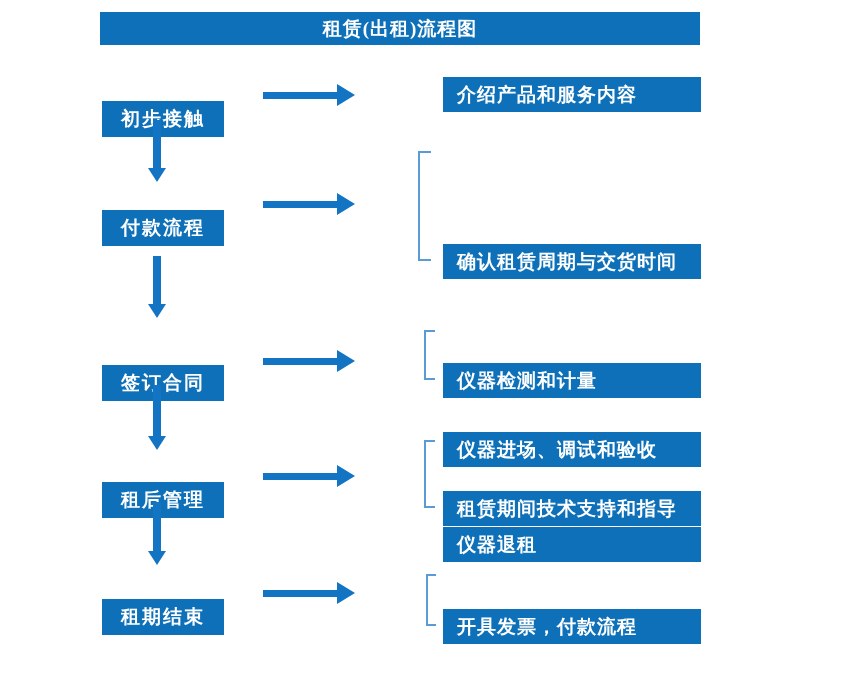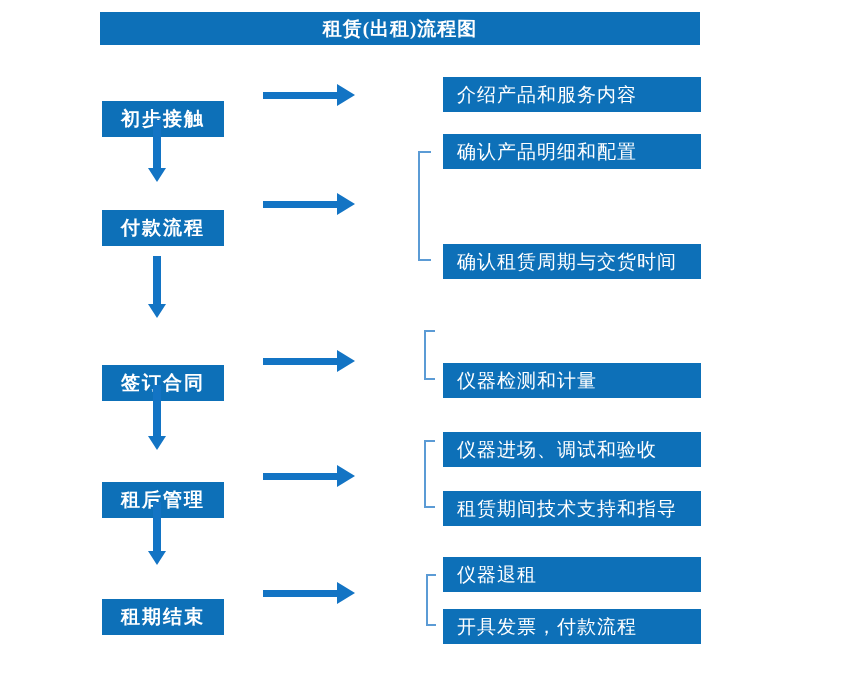--- a/index.html
+++ b/index.html
@@ -21,21 +21,21 @@
   }
   .step{
     position:absolute;left:102px;width:122px;height:36px;
     background:var(--box,#0d70b8);color:var(--text,#ffffff);
     font-size:19px;font-weight:bold;letter-spacing:2px;
     display:flex;align-items:center;justify-content:center;margin-top:24px;
   }
   .detail{
     position:absolute;left:443px;width:258px;height:35px;
     background:var(--box,#0d70b8);color:var(--text,#ffffff);
-    font-size:19px;font-weight:normal;letter-spacing:1px;
+    font-size:19px;font-weight:bold;letter-spacing:1px;
     display:flex;align-items:center;
     padding-left:14px;box-sizing:border-box;
     white-space:nowrap;
   }
   .varrow{position:absolute;left:148px;width:18px;}
   .varrow::before{
     content:'';position:absolute;left:5px;top:0;bottom:13px;width:8px;
     background:var(--arrow,#1374c4);
   }
   .varrow::after{
@@ -86,21 +86,20 @@
   <div class="harrow" style="top:350px"></div>
   <div class="harrow" style="top:465px"></div>
   <div class="harrow" style="top:582px"></div>
 
   <div class="bracket" style="left:418px;top:151px;width:13px;height:110px"></div>
   <div class="bracket" style="left:424px;top:330px;width:11px;height:50px"></div>
   <div class="bracket" style="left:424px;top:440px;width:11px;height:68px"></div>
   <div class="bracket" style="left:426px;top:574px;width:10px;height:52px"></div>
 
   <div class="detail" style="top:77px">介绍产品和服务内容</div>
-  <div class="detail" style="top:134px">确认产品明细和配置</div>
   <div class="detail" style="top:244px">确认租赁周期与交货时间</div>
   <div class="detail" style="top:363px">仪器检测和计量</div>
   <div class="detail" style="top:432px">仪器进场、调试和验收</div>
   <div class="detail" style="top:491px">租赁期间技术支持和指导</div>
-  <div class="detail" style="top:557px">仪器退租</div>
+  <div class="detail" style="top:527px">仪器退租</div>
   <div class="detail" style="top:609px">开具发票，付款流程</div>
 
 </div>
 
 </body></html>

